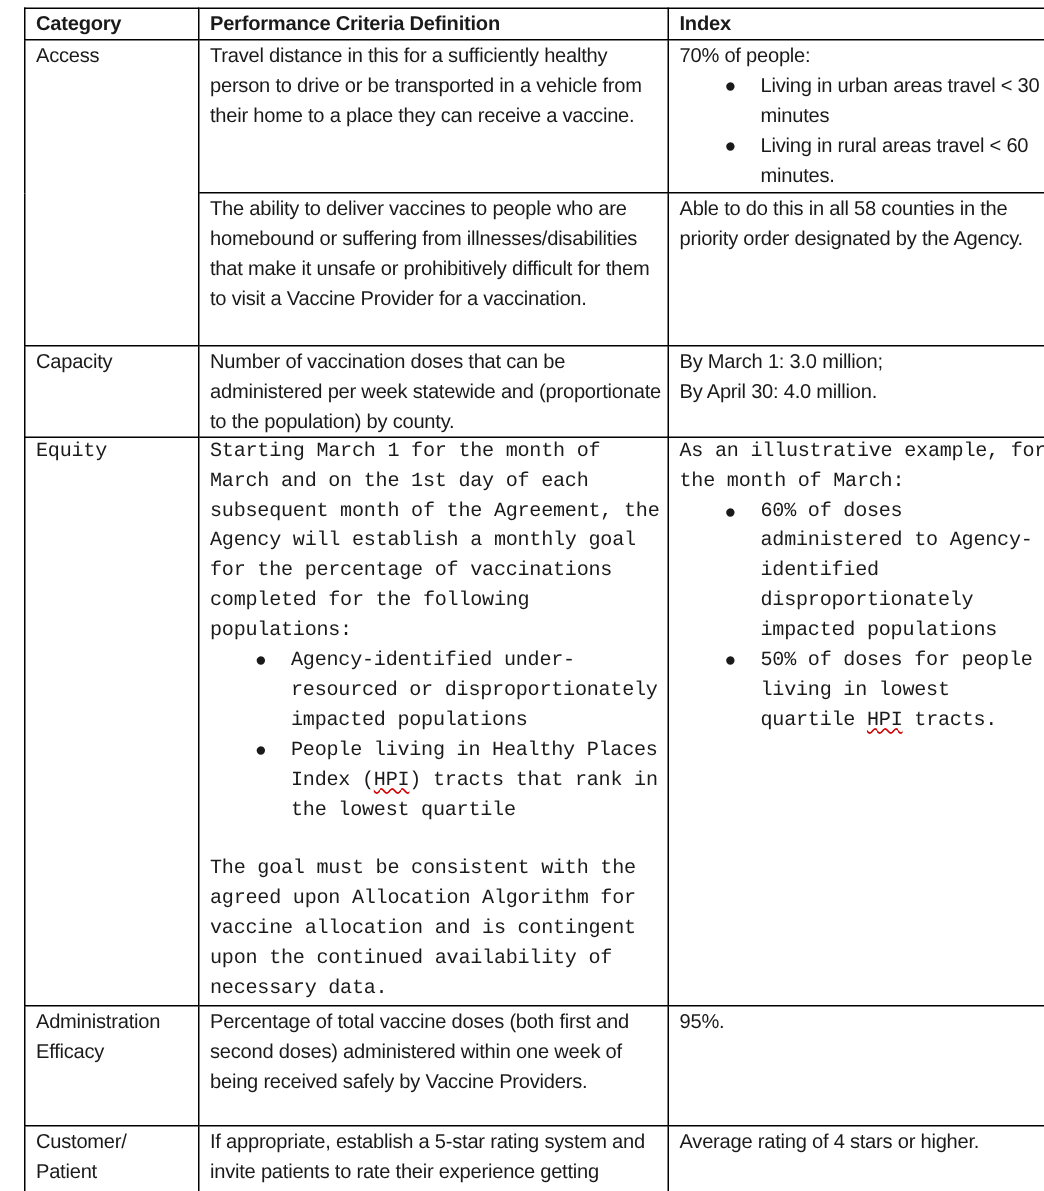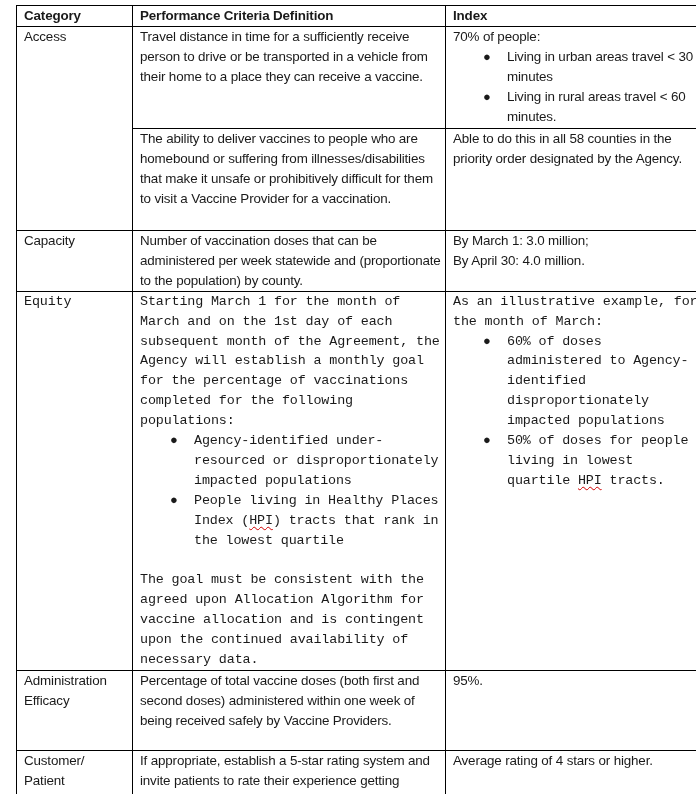--- a/index.html
+++ b/index.html
@@ -80,21 +80,21 @@
       <th>Index</th>
     </tr>
   </thead>
   <tbody>
 
     <tr style="height:102px;">
       <td rowspan="2">
         <span class="cell-text">Access</span>
       </td>
       <td>
-        <span class="cell-text">Travel distance in time for a sufficiently receive person to drive or be transported in a vehicle from their home to a place they can receive a vaccine.</span>
+        <span class="cell-text">Travel distance in this for a sufficiently healthy person to drive or be transported in a vehicle from their home to a place they can receive a vaccine.</span>
       </td>
       <td>
         <span class="cell-text">70% of people:</span>
         <ul class="bullets">
           <li>
             <span class="bullet">●</span>
             <span>Living in urban areas travel &lt; 30 minutes</span>
           </li>
           <li>
             <span class="bullet">●</span>

